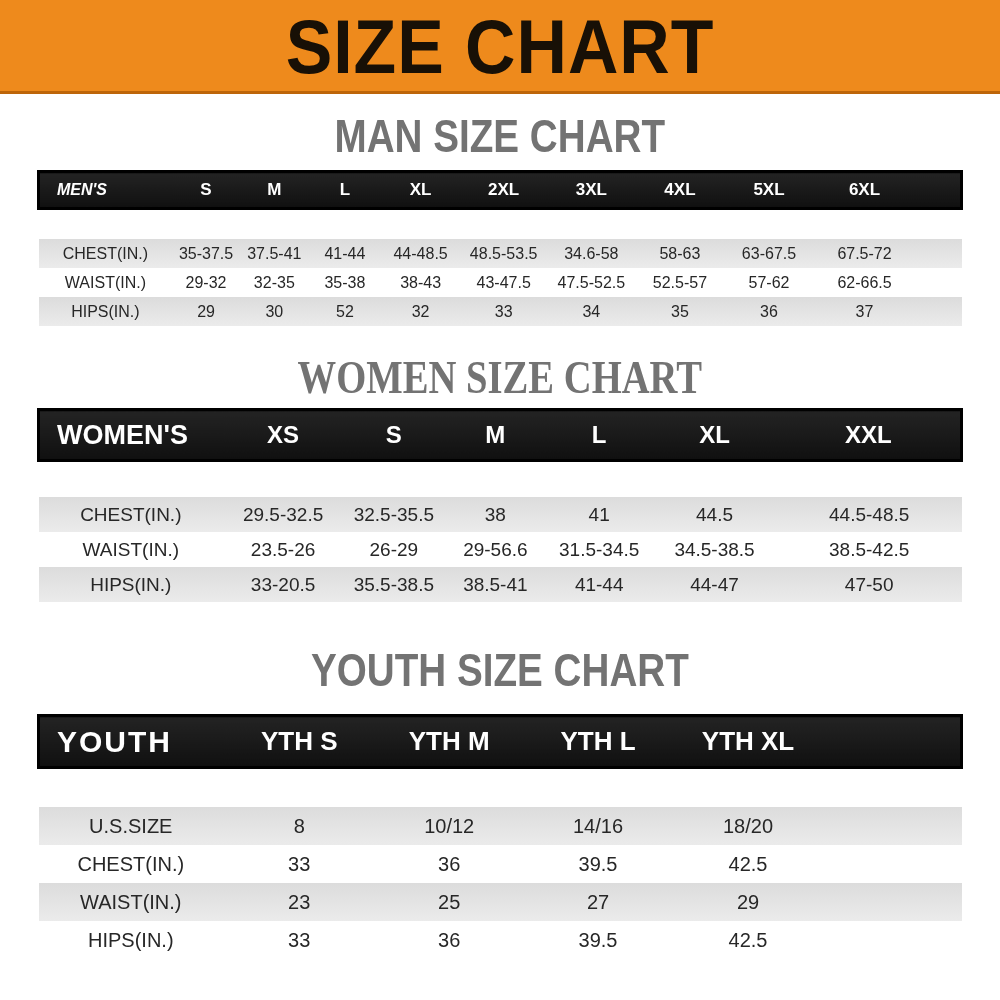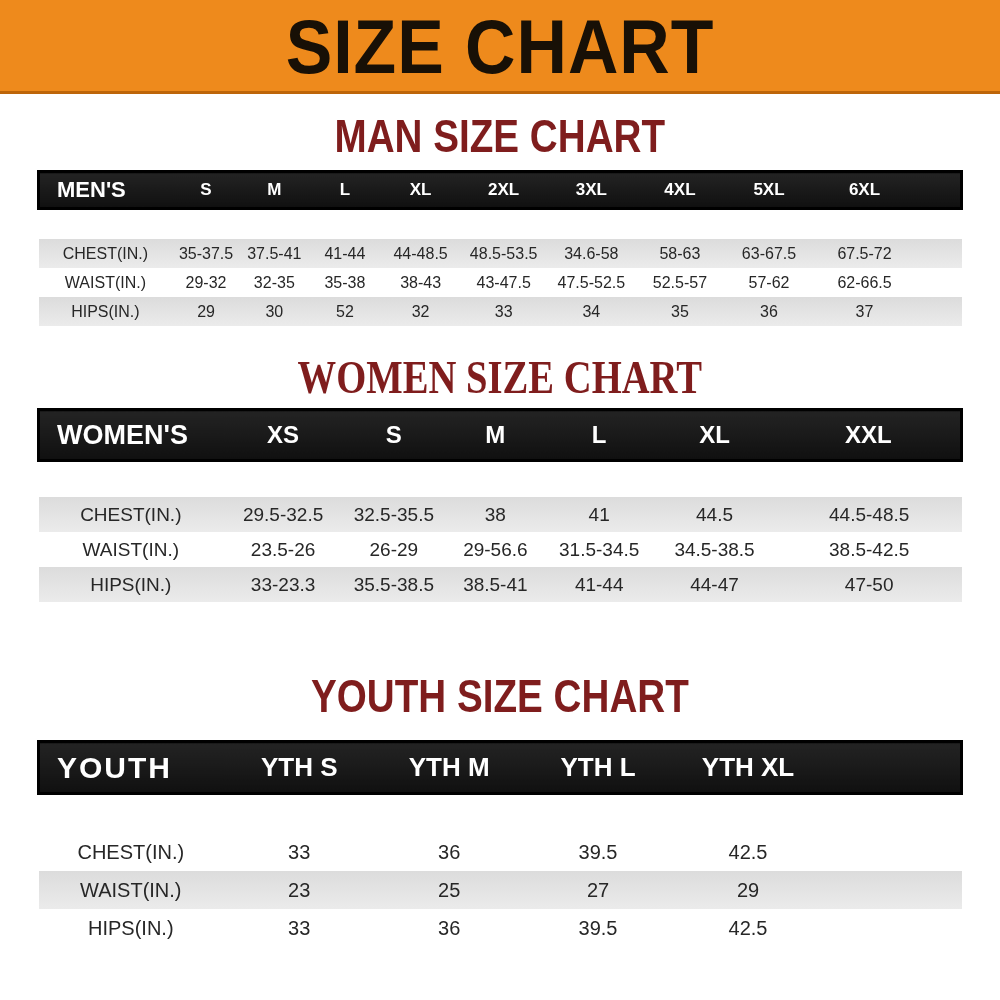--- a/index.html
+++ b/index.html
@@ -11,26 +11,26 @@
   .banner{
     height:91px;background:#EE8A1C;border-bottom:3px solid #BD6509;
     display:flex;align-items:center;justify-content:center;text-align:right;
   }
   .banner-title{
     font-size:72px;font-weight:bold;color:#181006;letter-spacing:1px;
     display:inline-block;transform:scale(0.97,1.06);
   }
   
   .section-title{
-    margin:0;text-align:center;font-weight:bold;color:#7f1d1d;height:44px;line-height:44px;
+    margin:0;text-align:center;font-weight:bold;color:#737373;height:44px;line-height:44px;
   }
   .section-title>span{display:inline-block;font-size:46px;transform:scale(0.84,1.02);letter-spacing:0px;}
   #man-title{margin-top:20px;}
   #women-title{margin-top:30px;font-family:Liberation Serif, serif;}
-  #youth-title{margin-top:72px;}
+  #youth-title{margin-top:46px;}
   
   table.size-table{
     width:926px;margin:0 auto;border-collapse:collapse;table-layout:fixed;
   }
   #men-table{margin-top:12px;}
   #women-table{margin-top:8px;}
   #youth-table{margin-top:22px;}
   .size-table th{
     color:#ffffff;font-weight:bold;text-align:center;
     background:linear-gradient(180deg,#232323,#101010);
@@ -39,21 +39,21 @@
   .size-table th:first-child{border-left:3px solid #000;text-align:left;padding-left:17px;}
   .size-table th:last-child{border-right:3px solid #000;}
   .size-table td{
     text-align:center;color:#272727;padding:0;border:none;
   }
   .row-gray td{background:linear-gradient(180deg,#dcdcdc,#ebebeb);}
   .row-white td{background:#ffffff;}
   tr.gap td{height:5px;background:#ffffff;}
   
   #men-table th{height:34px;font-size:17px;}
-  #men-table th:first-child{font-size:22px;}
+  #men-table th:first-child{font-size:16px;font-style:italic;}
   #men-table td{height:29px;font-size:16px;}
   
   #women-table th{height:48px;font-size:24px;}
   #women-table th:first-child{font-size:27px;}
   #women-table td{height:35px;font-size:19px;}
   
   #youth-table th{height:49px;font-size:26px;}
   #youth-table th:first-child{font-size:30px;letter-spacing:2px;}
   #youth-table td{height:38px;font-size:20px;}
 </style>
@@ -185,21 +185,21 @@
       <td>WAIST(IN.)</td>
       <td>23.5-26</td>
       <td>26-29</td>
       <td>29-56.6</td>
       <td>31.5-34.5</td>
       <td>34.5-38.5</td>
       <td>38.5-42.5</td>
     </tr>
     <tr class="row-gray">
       <td>HIPS(IN.)</td>
-      <td>33-23.3</td>
+      <td>33-20.5</td>
       <td>35.5-38.5</td>
       <td>38.5-41</td>
       <td>41-44</td>
       <td>44-47</td>
       <td>47-50</td>
     </tr>
   </tbody>
 </table>
 
 <h2 class="section-title" id="youth-title">
@@ -222,20 +222,28 @@
       <th>YTH M</th>
       <th>YTH L</th>
       <th>YTH XL</th>
       <th></th>
     </tr>
   </thead>
   <tbody>
     <tr class="gap">
         <td colspan="6"></td>
       </tr>
+    <tr class="row-gray">
+      <td>U.S.SIZE</td>
+      <td>8</td>
+      <td>10/12</td>
+      <td>14/16</td>
+      <td>18/20</td>
+      <td></td>
+    </tr>
     <tr class="row-white">
       <td>CHEST(IN.)</td>
       <td>33</td>
       <td>36</td>
       <td>39.5</td>
       <td>42.5</td>
       <td></td>
     </tr>
     <tr class="row-gray">
       <td>WAIST(IN.)</td>

